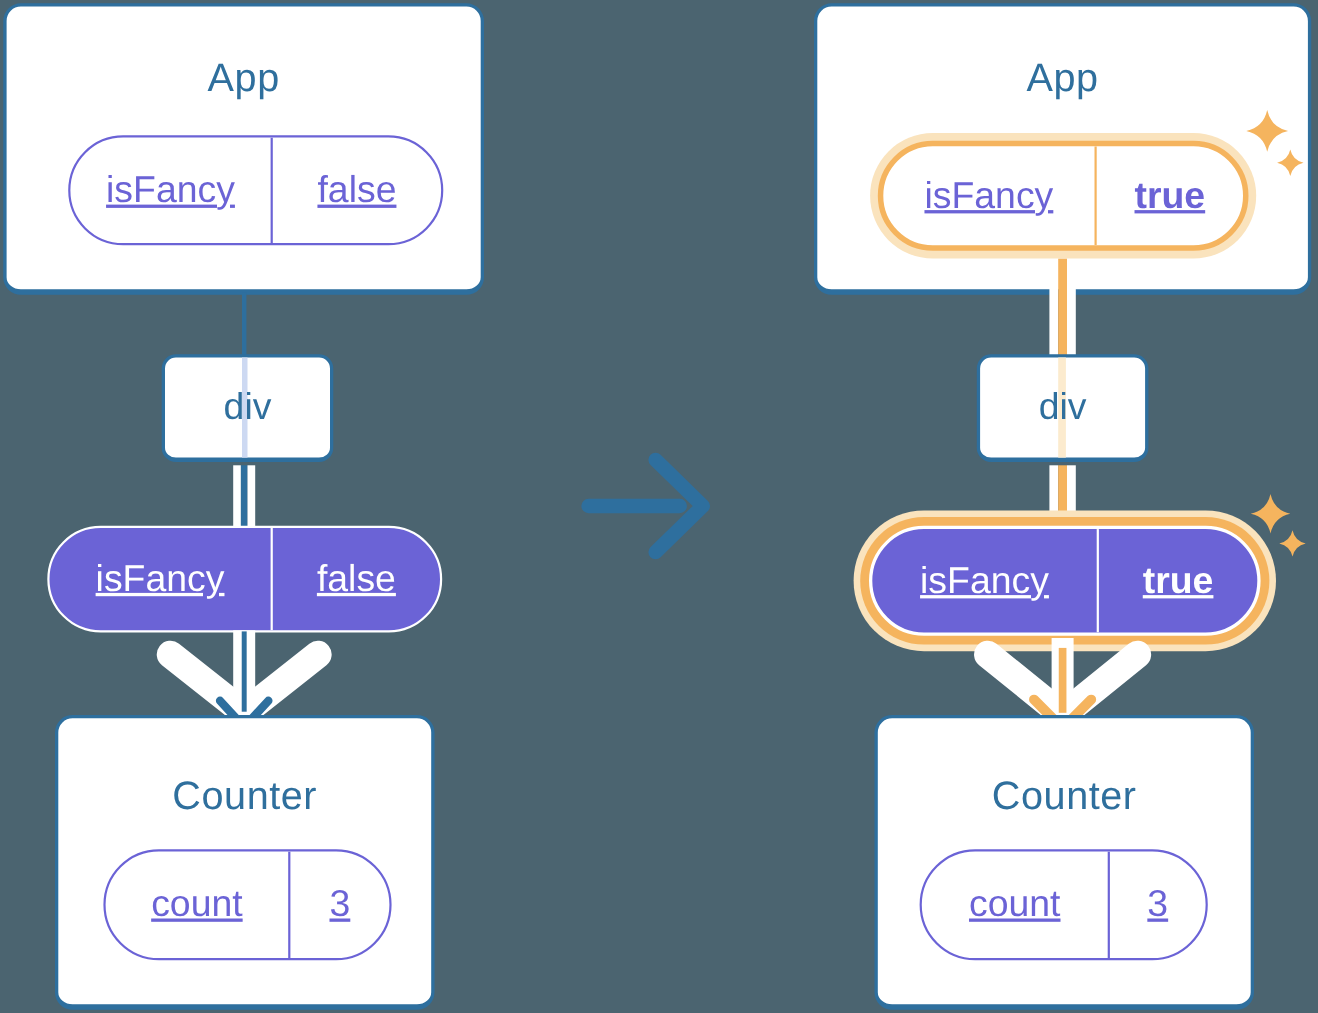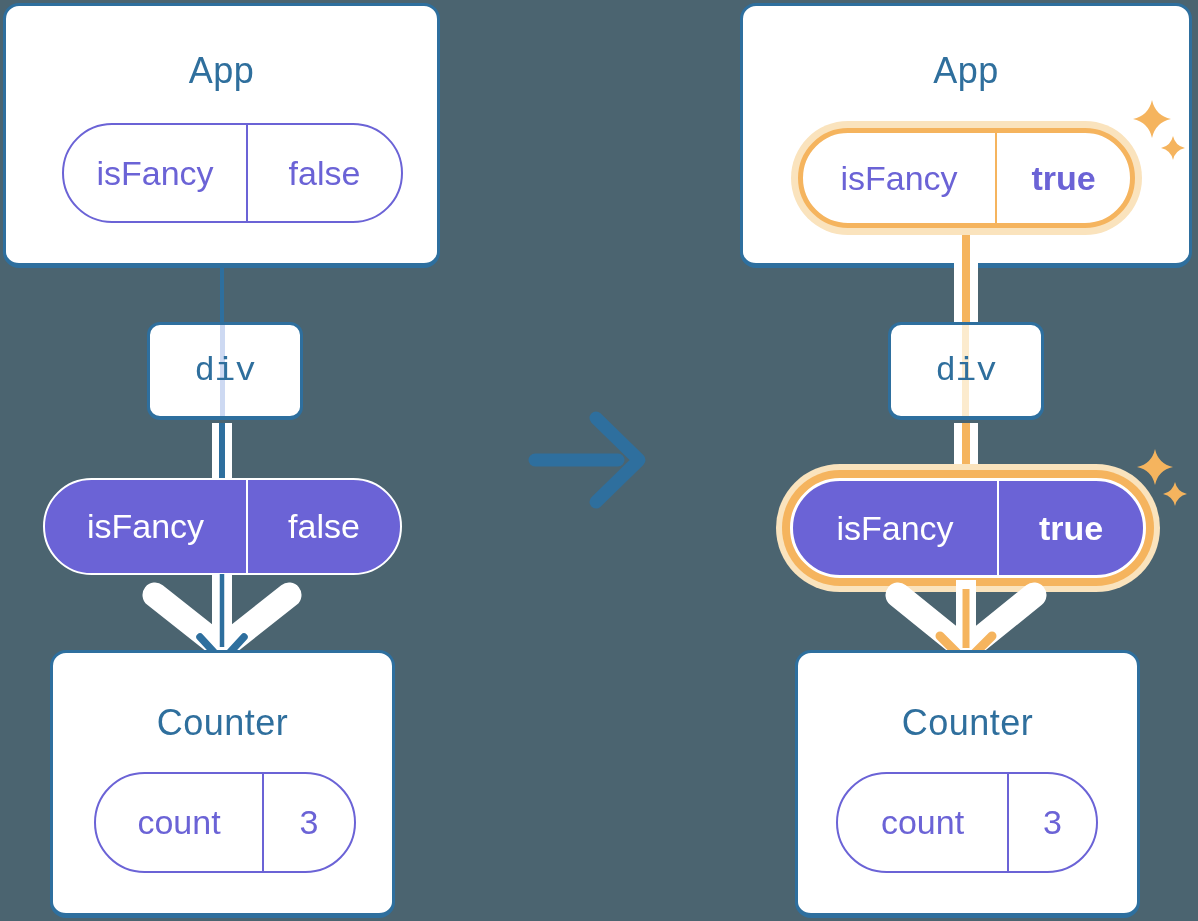--- a/index.html
+++ b/index.html
@@ -17,36 +17,36 @@
     position:relative;width:1198px;height:921px;overflow:hidden;
     background:var(--bg);
     font-family:"Liberation Sans", sans-serif;
   }
   .canvas *{box-sizing:border-box;}
   .card{
     position:absolute;background:#fff;
     border:3px solid var(--teal);border-bottom-width:5px;
     border-radius:16px;
   }
-  .card.small{border-radius:13px;border-bottom-width:4px;font-family:Liberation Mono, monospace;}
+  .card.small{border-radius:13px;border-bottom-width:4px;}
   .title{
     position:absolute;text-align:center;
     font-size:36px;font-weight:500;color:var(--teal-text);
     letter-spacing:.5px;
   }
   .box-label{
     position:absolute;inset:0;display:flex;align-items:center;justify-content:center;
     font-size:34px;color:var(--teal-text);font-weight:500;
   }
   .inner-line{position:absolute;top:0;bottom:0;}
   .vbar{position:absolute;}
   .stripe{position:absolute;display:flex;}
   .stripe i{display:block;height:100%;}
   .pill{
-    position:absolute;display:flex;border-radius:70px;overflow:hidden;
+    position:absolute;display:flex;border-radius:70px;overflow:hidden;text-decoration:underline;
   }
   .pill .cell{
     display:flex;align-items:center;justify-content:center;
     font-size:34px;height:100%;
   }
   .pill .cell:last-child{flex:1;}
   .pill-outline{background:#fff;border:2.5px solid var(--purple);color:var(--purple);}
   .pill-outline .cell + .cell{border-left:2px solid var(--purple);}
   .pill-outline-hl{
     background:#fff;border:5px solid var(--orange);color:var(--purple);

